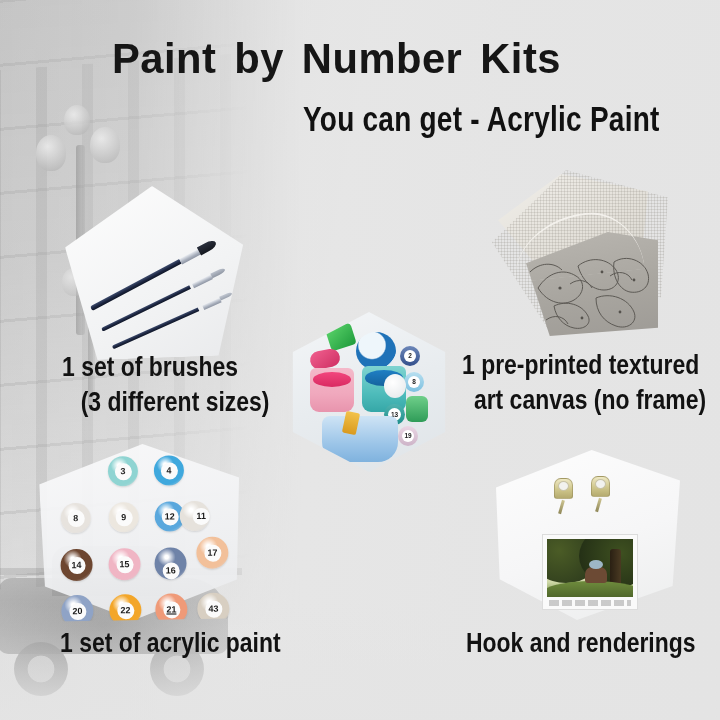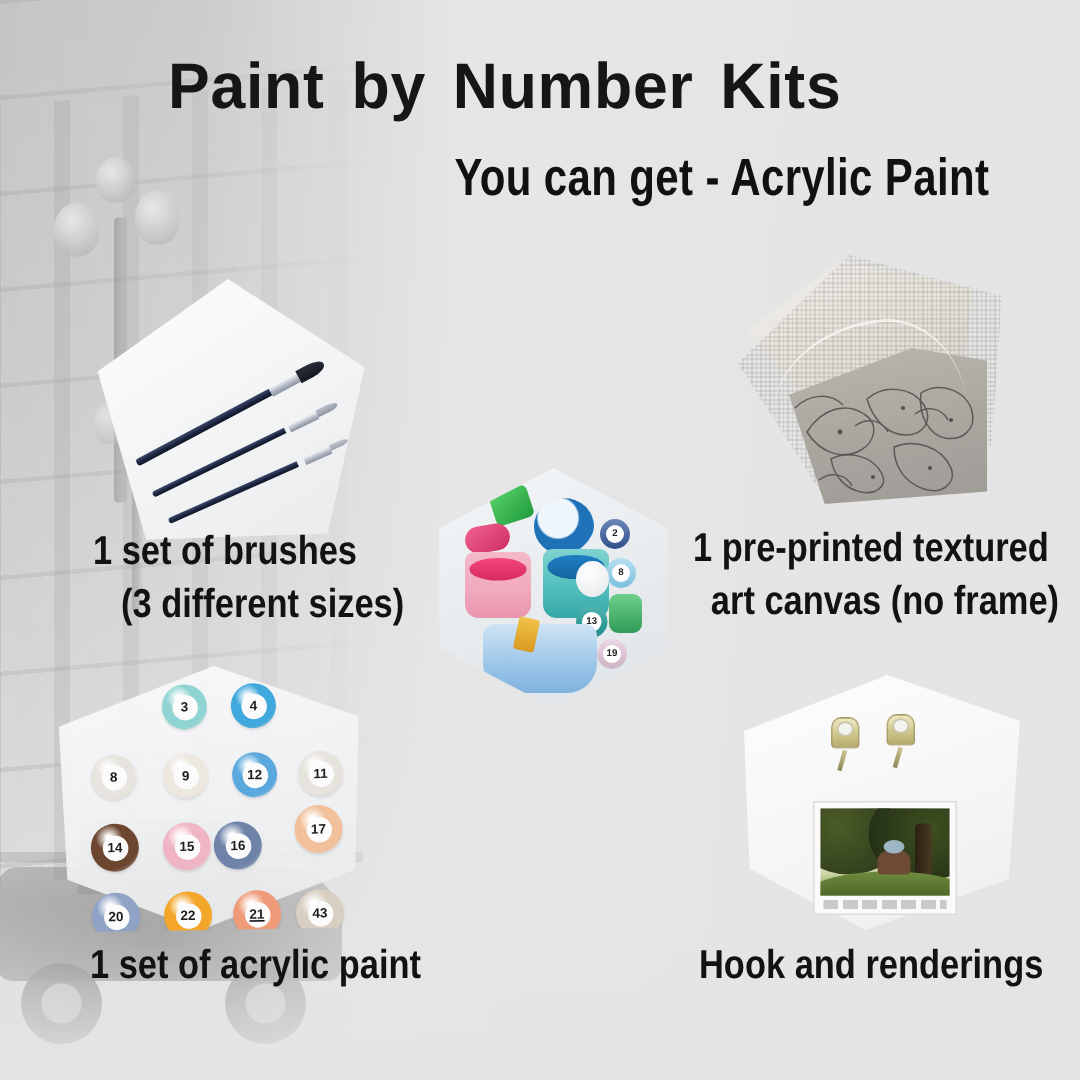--- a/index.html
+++ b/index.html
@@ -454,30 +454,30 @@
         </div>
         <div class="gridpot" style="left: 21px; top: 58px; width: 30px; height: 30px; background: radial-gradient(circle at 38% 30%, rgb(255, 255, 255) 0px, rgb(255, 255, 255) 6%, rgb(231, 227, 222) 30%, rgb(231, 227, 222) 70%, rgba(0, 0, 0, 0.1) 100%);">
           <div class="cap">8</div>
         </div>
         <div class="gridpot" style="left: 69px; top: 58px; width: 30px; height: 30px; background: radial-gradient(circle at 38% 30%, rgb(255, 255, 255) 0px, rgb(255, 255, 255) 6%, rgb(236, 231, 223) 30%, rgb(236, 231, 223) 70%, rgba(0, 0, 0, 0.1) 100%);">
           <div class="cap">9</div>
         </div>
         <div class="gridpot" style="left: 115px; top: 58px; width: 30px; height: 30px; background: radial-gradient(circle at 38% 30%, rgb(255, 255, 255) 0px, rgb(255, 255, 255) 6%, rgb(90, 168, 221) 30%, rgb(90, 168, 221) 70%, rgba(0, 0, 0, 0.1) 100%);">
           <div class="cap">12</div>
         </div>
-        <div class="gridpot" style="left: 159px; top: 58px; width: 30px; height: 30px; background: radial-gradient(circle at 38% 30%, rgb(255, 255, 255) 0px, rgb(255, 255, 255) 6%, rgb(230, 226, 220) 30%, rgb(230, 226, 220) 70%, rgba(0, 0, 0, 0.1) 100%);">
+        <div class="gridpot" style="left: 140px; top: 58px; width: 30px; height: 30px; background: radial-gradient(circle at 38% 30%, rgb(255, 255, 255) 0px, rgb(255, 255, 255) 6%, rgb(230, 226, 220) 30%, rgb(230, 226, 220) 70%, rgba(0, 0, 0, 0.1) 100%); justify-content: flex-end;">
           <div class="cap">11</div>
         </div>
         <div class="gridpot" style="left: 20px; top: 104px; width: 32px; height: 32px; background: radial-gradient(circle at 38% 30%, rgb(255, 255, 255) 0px, rgb(255, 255, 255) 6%, rgb(109, 70, 48) 30%, rgb(109, 70, 48) 70%, rgba(0, 0, 0, 0.1) 100%);">
           <div class="cap">14</div>
         </div>
         <div class="gridpot" style="left: 68px; top: 104px; width: 32px; height: 32px; background: radial-gradient(circle at 38% 30%, rgb(255, 255, 255) 0px, rgb(255, 255, 255) 6%, rgb(240, 181, 196) 30%, rgb(240, 181, 196) 70%, rgba(0, 0, 0, 0.1) 100%);">
           <div class="cap">15</div>
         </div>
-        <div class="gridpot" style="left: 102px; top: 104px; width: 32px; height: 32px; background: radial-gradient(circle at 38% 30%, rgb(255, 255, 255) 0px, rgb(255, 255, 255) 6%, rgb(111, 131, 168) 30%, rgb(111, 131, 168) 70%, rgba(0, 0, 0, 0.1) 100%);">
+        <div class="gridpot" style="left: 114px; top: 104px; width: 32px; height: 32px; background: radial-gradient(circle at 38% 30%, rgb(255, 255, 255) 0px, rgb(255, 255, 255) 6%, rgb(111, 131, 168) 30%, rgb(111, 131, 168) 70%, rgba(0, 0, 0, 0.1) 100%); align-items: flex-end;">
           <div class="cap">16</div>
         </div>
         <div class="gridpot" style="left: 156px; top: 94px; width: 32px; height: 32px; background: radial-gradient(circle at 38% 30%, rgb(255, 255, 255) 0px, rgb(255, 255, 255) 6%, rgb(242, 192, 154) 30%, rgb(242, 192, 154) 70%, rgba(0, 0, 0, 0.1) 100%);">
           <div class="cap">17</div>
         </div>
         <div class="gridpot" style="left: 20px; top: 150px; width: 32px; height: 32px; background: radial-gradient(circle at 38% 30%, rgb(255, 255, 255) 0px, rgb(255, 255, 255) 6%, rgb(143, 163, 198) 30%, rgb(143, 163, 198) 70%, rgba(0, 0, 0, 0.1) 100%);">
           <div class="cap">20</div>
         </div>
         <div class="gridpot" style="left: 68px; top: 150px; width: 32px; height: 32px; background: radial-gradient(circle at 38% 30%, rgb(255, 255, 255) 0px, rgb(255, 255, 255) 6%, rgb(243, 166, 41) 30%, rgb(243, 166, 41) 70%, rgba(0, 0, 0, 0.1) 100%);">
           <div class="cap">22</div>

